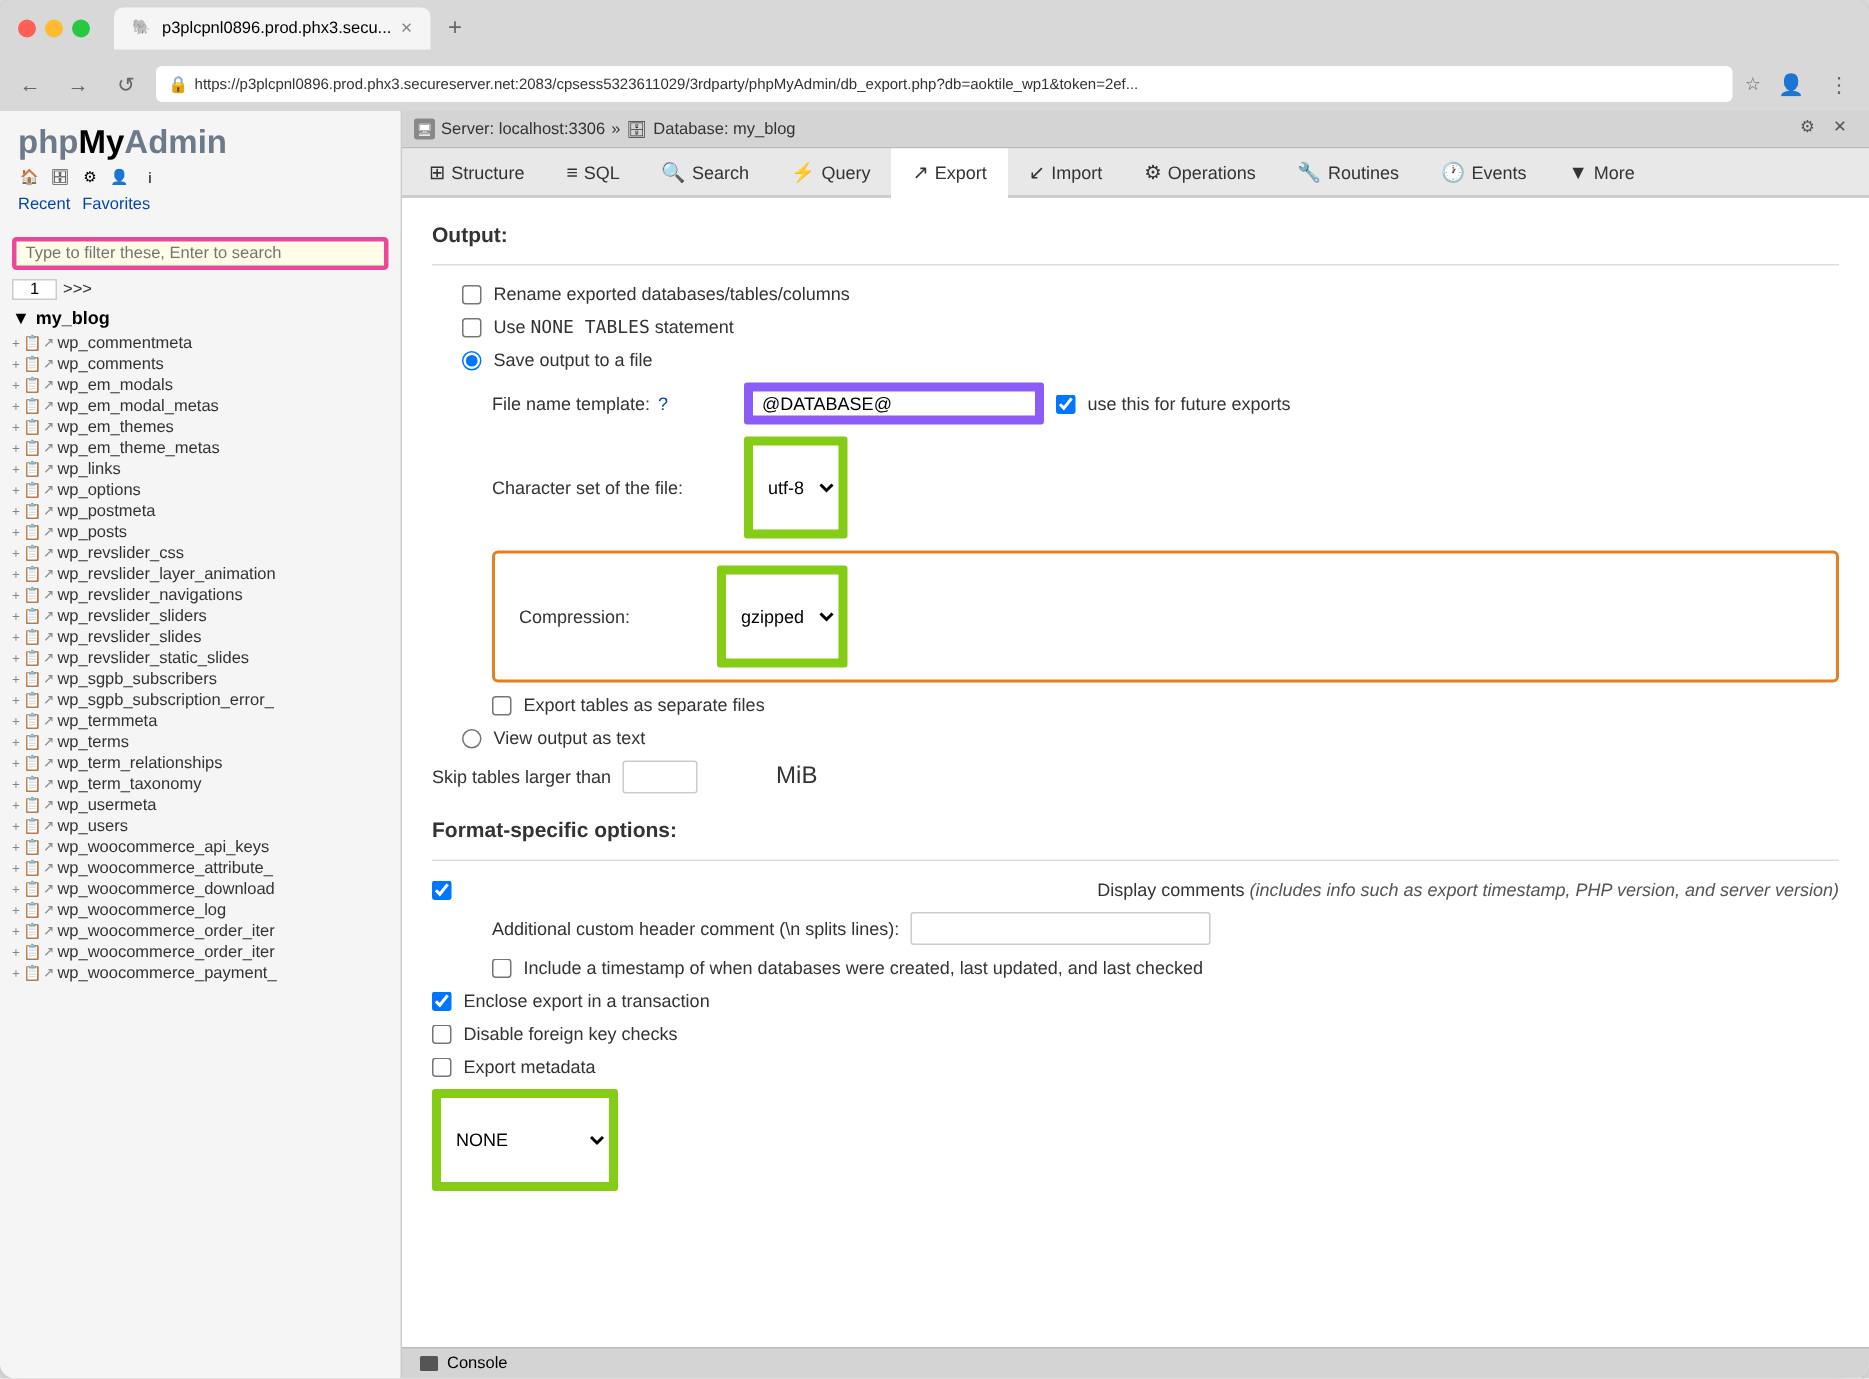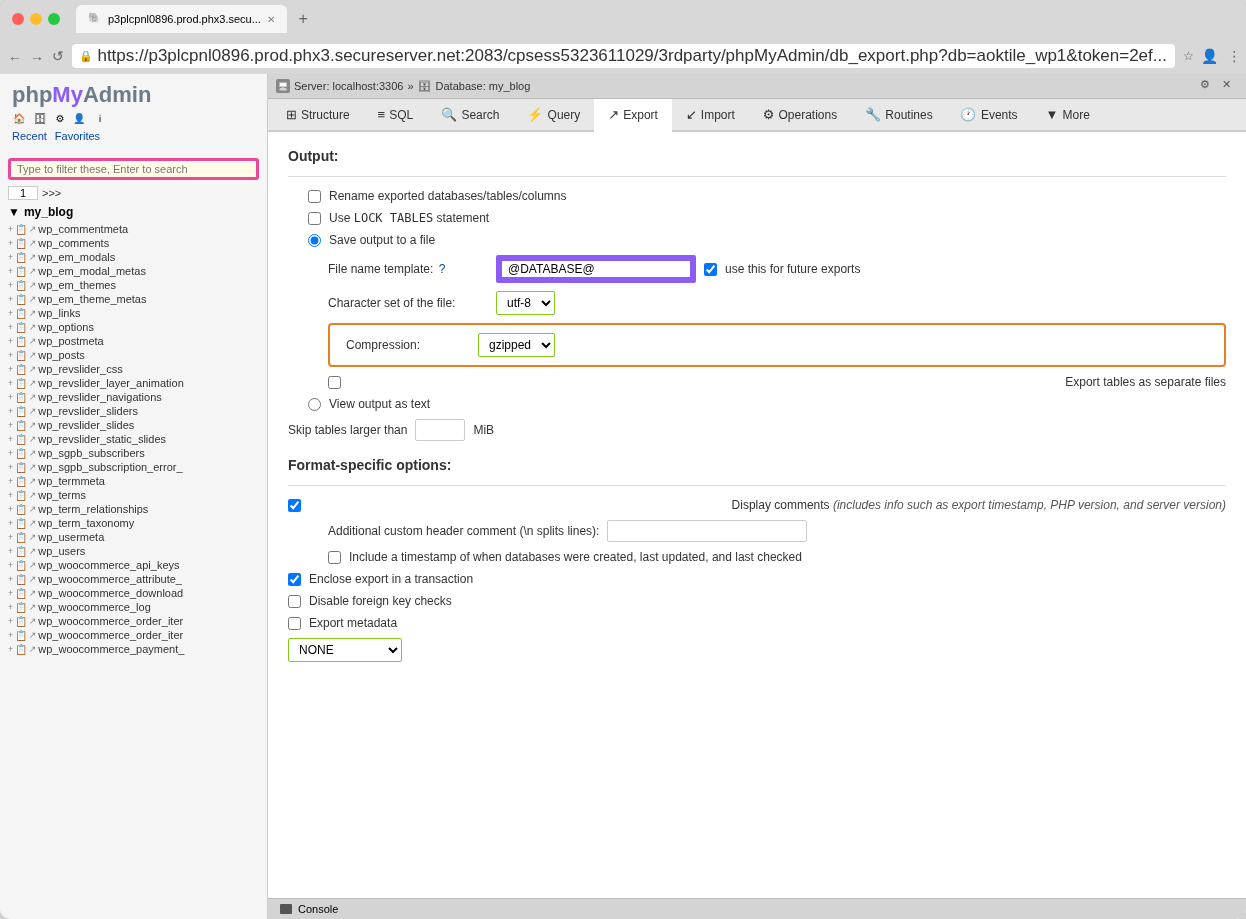--- a/index.html
+++ b/index.html
@@ -26,21 +26,21 @@
     .bookmark-btn { color: #666; cursor: pointer; }
 
     
     .main-layout { display: flex; height: calc(919px - 74px); }
 
     
     .sidebar { width: 268px; background: #f5f5f5; border-right: 1px solid #ccc; overflow-y: auto; flex-shrink: 0; }
     .pma-logo { background: #f5f5f5; padding: 8px 12px 4px; }
     .pma-logo-text { font-size: 22px; font-weight: bold; }
     .pma-logo-text .php { color: #6c7a89; }
-    .pma-logo-text .my { color: #8b5cf6; }
+    .pma-logo-text .my { color: #000000; }
     .pma-logo-text .admin { color: #6c7a89; }
     .pma-icons-row { display: flex; gap: 4px; padding: 2px 0; }
     .pma-icon { width: 16px; height: 16px; display: inline-flex; align-items: center; justify-content: center; font-size: 10px; }
     .sidebar-links { display: flex; gap: 8px; padding: 2px 0 8px; font-size: 11px; color: #0645ad; }
     .sidebar-links a { color: #0645ad; text-decoration: none; cursor: pointer; }
     .sidebar-filter { padding: 4px 8px; }
     .filter-input { width: 100%; border: 3px solid #ec4899; border-radius: 3px; padding: 2px 6px; font-size: 11px; background: #fffde7; }
     .page-control { display: flex; align-items: center; gap: 4px; padding: 2px 8px; font-size: 11px; }
     .page-input { width: 30px; border: 1px solid #ccc; text-align: center; font-size: 11px; }
     .page-btn { font-size: 11px; color: #333; cursor: pointer; }
@@ -70,25 +70,25 @@
     .page-content { padding: 16px 20px; flex: 1; }
     .section-title { font-size: 14px; font-weight: bold; color: #333; margin-bottom: 12px; }
     .form-row { display: flex; align-items: center; gap: 8px; margin-bottom: 8px; padding-left: 20px; }
     .form-label { font-size: 12px; color: #333; min-width: 160px; }
     input[type="checkbox"], input[type="radio"] { cursor: pointer; }
     .form-input { border: 6px solid #8b5cf6; border-radius: 2px; padding: 1px 6px; font-size: 12px; }
     .form-input-wide { width: 200px; }
     .checkbox-label { font-size: 12px; color: #333; }
     .compression-box { border: 2px solid #e67e22; border-radius: 4px; padding: 8px 16px; display: flex; align-items: center; gap: 12px; }
     .compression-label { font-size: 12px; color: #333; min-width: 120px; }
-    select.form-select { border: 1px solid #84cc16; border-radius: 2px; padding: 3px 6px; font-size: 12px; background: white; }
+    select.form-select { border: 6px solid #84cc16; border-radius: 2px; padding: 20px 6px; font-size: 12px; background: white; }
     .skip-row { display: flex; align-items: center; gap: 8px; margin-bottom: 16px; }
     .skip-label { font-size: 12px; color: #333; }
     .skip-input { width: 50px; border: 1px solid #ccc; border-radius: 2px; padding: 3px 6px; font-size: 12px; }
-    .skip-unit { font-size: 12px; color: #333; }
+    .skip-unit { font-size: 16px; color: #333; margin-left: 44px; }
     .divider { border: none; border-top: 1px solid #ddd; margin: 12px 0; }
     .format-section-title { font-size: 14px; font-weight: bold; color: #333; margin-bottom: 12px; }
     .italic-text { font-style: italic; font-size: 12px; color: #555; }
     .comment-input { width: 200px; border: 1px solid #ccc; border-radius: 2px; padding: 3px 6px; font-size: 12px; }
     .db-system-row { display: flex; align-items: center; gap: 8px; margin-top: 8px; }
     .db-system-label { font-size: 12px; color: #333; }
     .console-bar { background: #d4d4d4; padding: 4px 12px; border-top: 1px solid #bbb; display: flex; align-items: center; gap: 6px; font-size: 11px; cursor: pointer; }
     .console-icon { width: 12px; height: 10px; background: #555; display: inline-block; border-radius: 1px; }
   </style>
 </head>
@@ -113,21 +113,21 @@
       </div>
     </div>
   </div>
 
   <div class="address-bar-row">
     <div class="nav-btn">←</div>
     <div class="nav-btn">→</div>
     <div class="nav-btn">↺</div>
     <div class="address-bar">
       <span class="lock-icon">🔒</span>
-      <span style="font-size:17px;color:#333;overflow:hidden;white-space:nowrap;text-overflow:ellipsis;">https://p3plcpnl0896.prod.phx3.secureserver.net:2083/cpsess5323611029/3rdparty/phpMyAdmin/db_export.php?db=aoktile_wp1&amp;token=2ef...</span>
+      <span style="font-size:10px;color:#333;overflow:hidden;white-space:nowrap;text-overflow:ellipsis;">https://p3plcpnl0896.prod.phx3.secureserver.net:2083/cpsess5323611029/3rdparty/phpMyAdmin/db_export.php?db=aoktile_wp1&amp;token=2ef...</span>
     </div>
     <div class="bookmark-btn">☆</div>
     <div class="nav-btn">👤</div>
     <div class="nav-btn">⋮</div>
   </div>
 
   <div class="main-layout">
 
     <div class="sidebar">
       <div class="pma-logo">
@@ -478,21 +478,21 @@
         <div class="section-title">Output:</div>
         <hr class="divider">
 
         <div class="form-row">
           <input type="checkbox" id="rename-cb" style="">
           <label class="checkbox-label" for="rename-cb">Rename exported databases/tables/columns</label>
         </div>
 
         <div class="form-row">
           <input type="checkbox" id="lock-cb" style="">
-          <label class="checkbox-label" for="lock-cb">Use <code>LOCK TABLES</code> statement</label>
+          <label class="checkbox-label" for="lock-cb">Use <code>NONE TABLES</code> statement</label>
         </div>
 
         <div class="form-row">
           <input type="radio" name="output-type" id="save-radio" checked="" style="">
           <label class="checkbox-label" for="save-radio">Save output to a file</label>
         </div>
 
         <div class="form-row" style="padding-left:40px;">
           <label class="form-label">
             <span>File name template:</span>
@@ -514,21 +514,21 @@
           <div class="compression-box">
             <label class="compression-label">Compression:</label>
             <select class="form-select">
               <option>none</option>
               <option>zipped</option>
               <option selected="">gzipped</option>
             </select>
           </div>
         </div>
 
-        <div class="form-row" style="padding-left:40px;justify-content:space-between;">
+        <div class="form-row" style="padding-left:40px;">
           <input type="checkbox" id="sep-cb" style="">
           <label class="checkbox-label" for="sep-cb">Export tables as separate files</label>
         </div>
 
         <div class="form-row">
           <input type="radio" name="output-type" id="view-radio" style="">
           <label class="checkbox-label" for="view-radio">View output as text</label>
         </div>
 
         <div class="skip-row">

